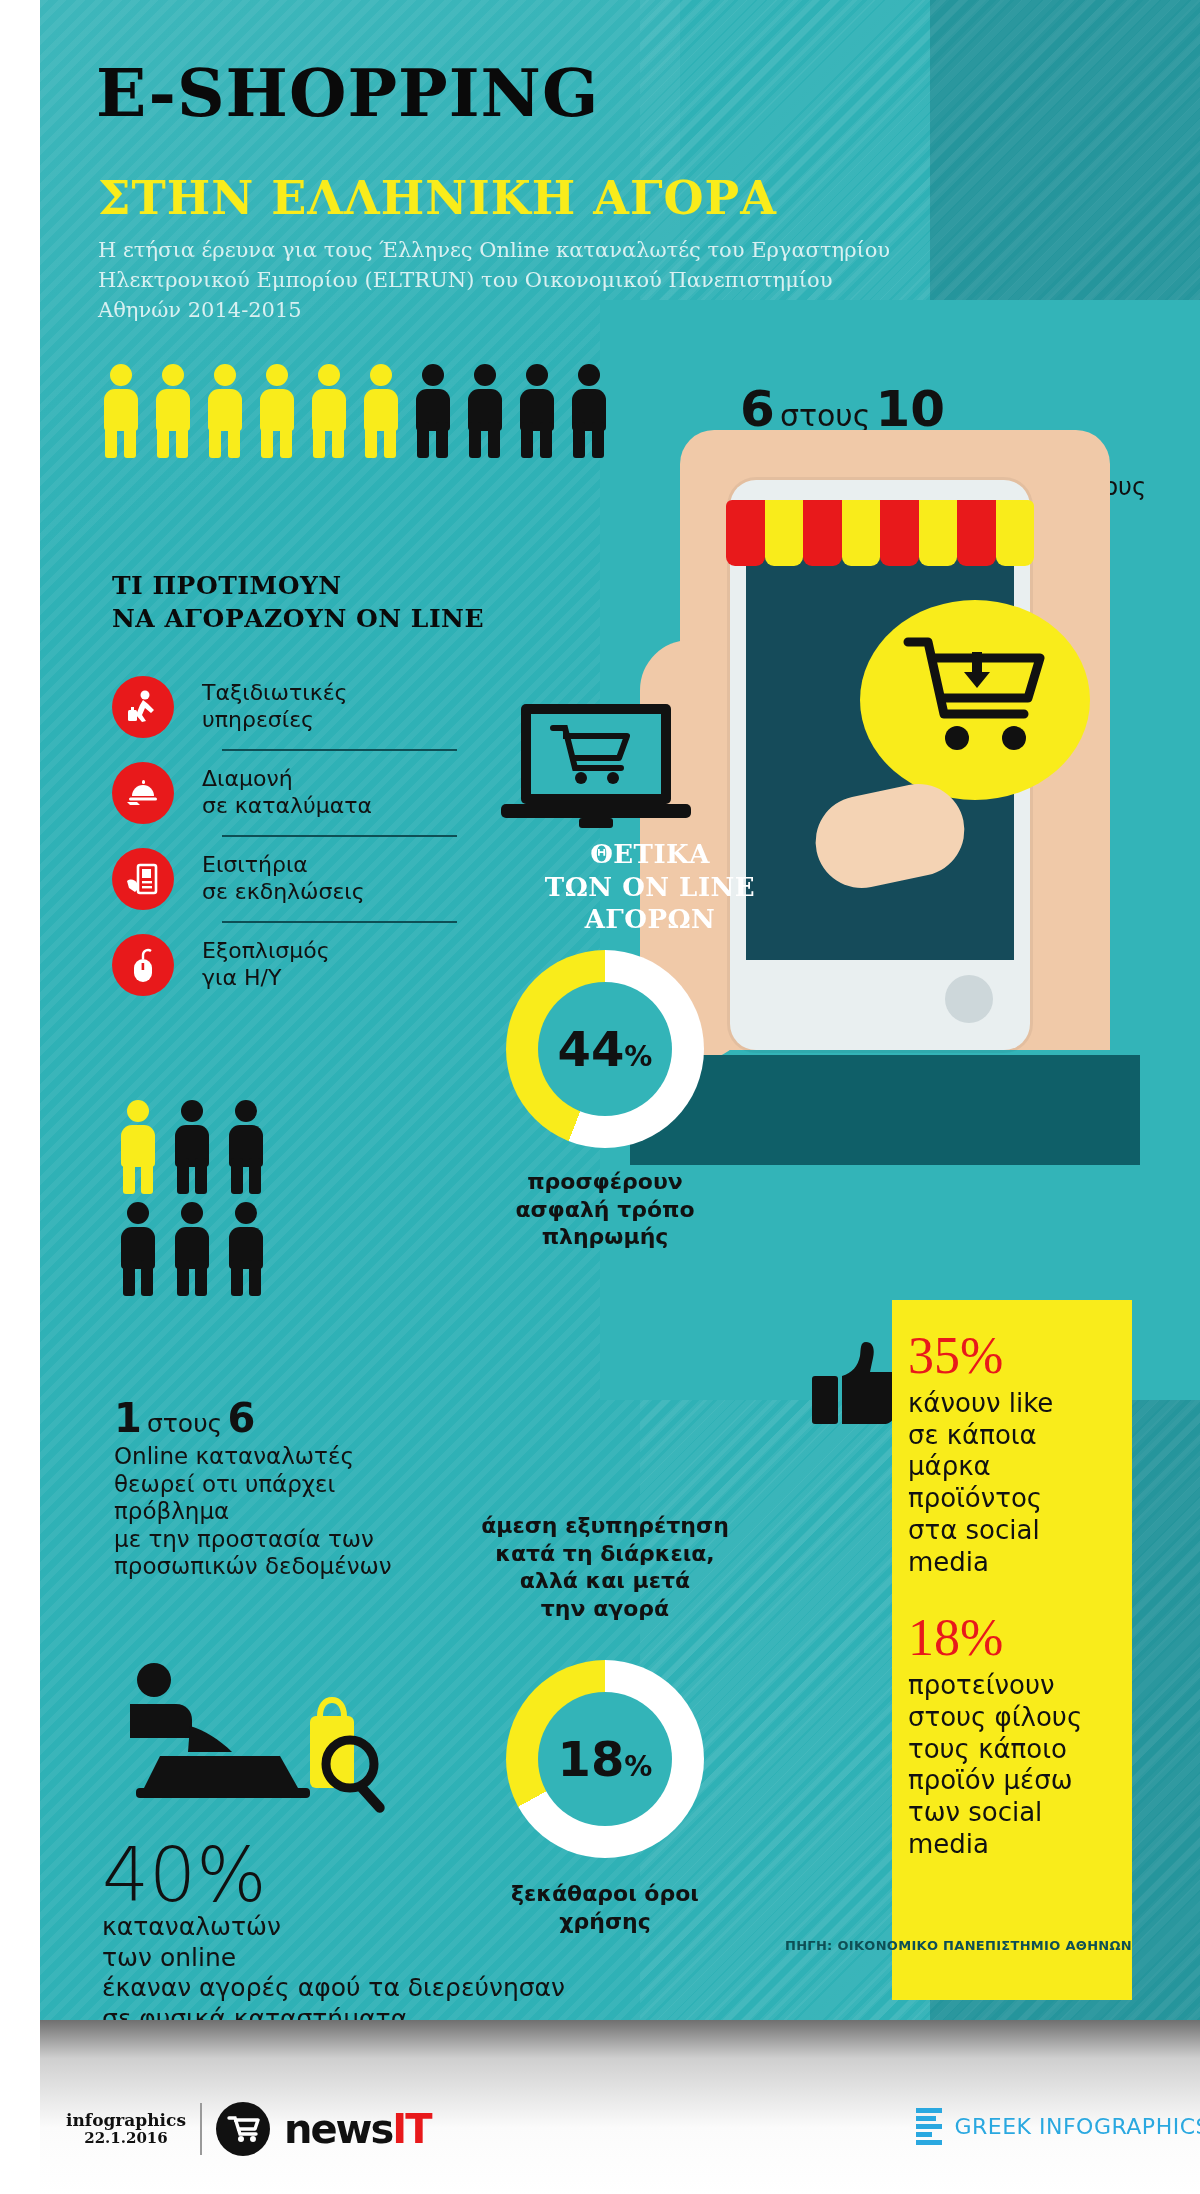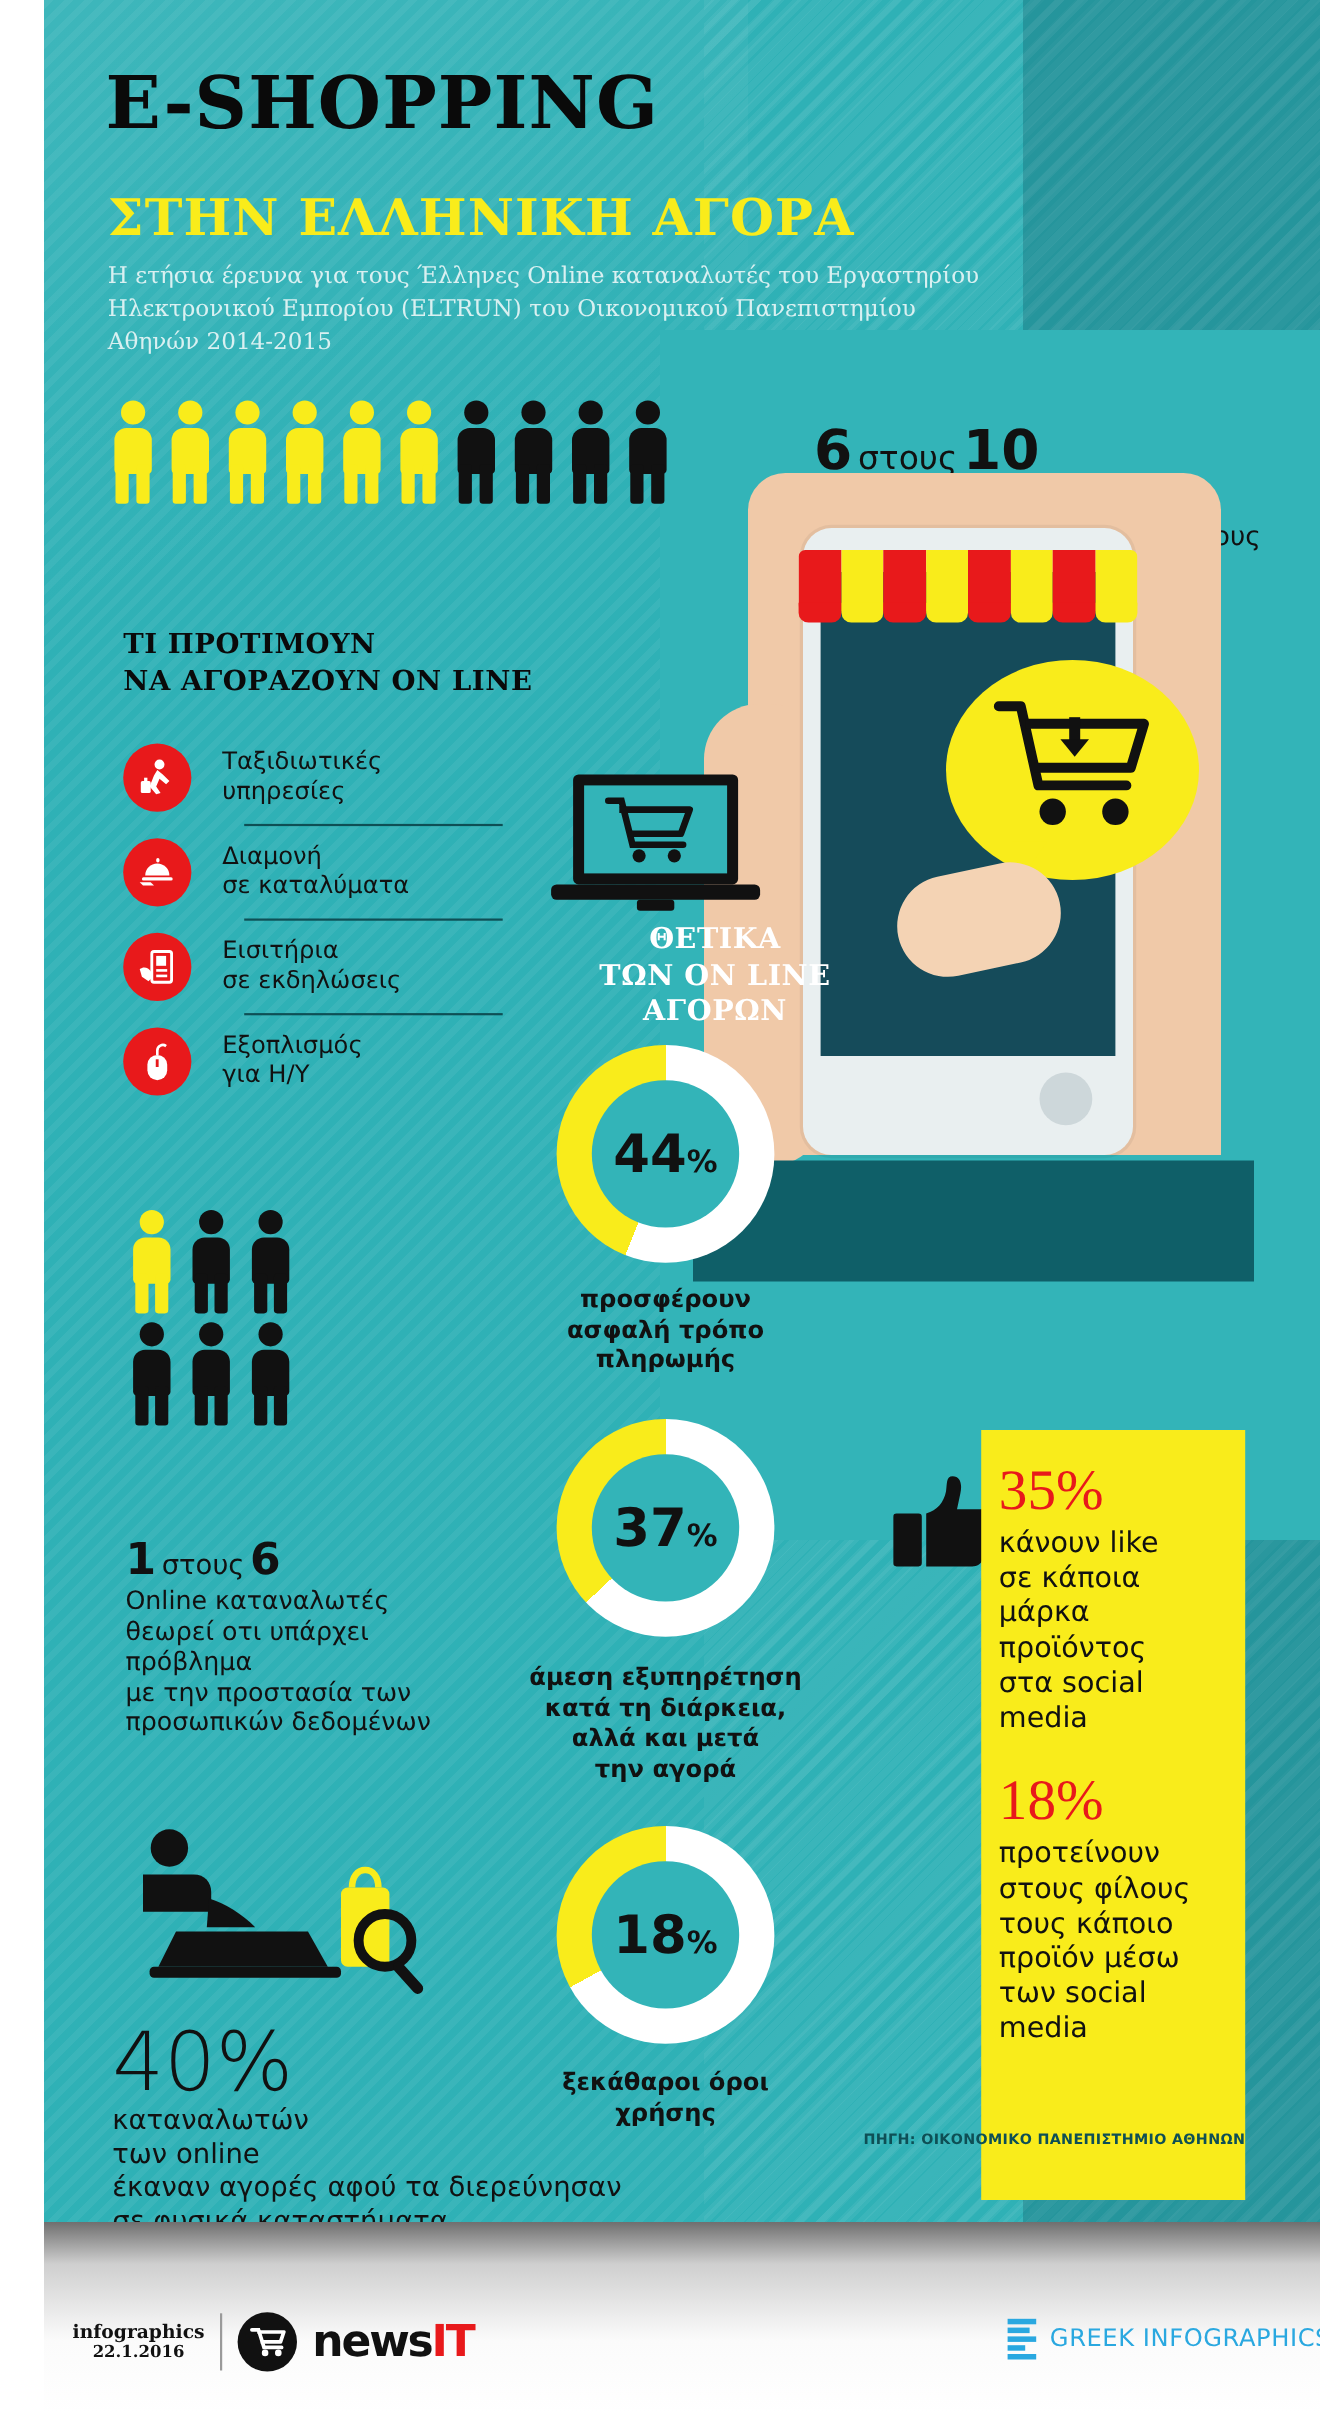--- a/index.html
+++ b/index.html
@@ -346,25 +346,20 @@
     <div class="hole">
       <span class="val"><span>44</span><small>%</small></span>
     </div>
   </div>
   <div class="donut-cap" style="left:435px;top:1168px;">
     <div>προσφέρουν</div>
     <div>ασφαλή τρόπο</div>
     <div>πληρωμής</div>
   </div>
 
-  <div class="donut" id="donut1" style="left: 466px; top: 1290px; background: conic-gradient(rgb(255, 255, 255) 0deg, rgb(255, 255, 255) 226.8deg, rgb(249, 236, 27) 226.8deg, rgb(249, 236, 27) 360deg);">
-    <div class="hole">
-      <span class="val"><span>37</span><small>%</small></span>
-    </div>
-  </div>
   <div class="donut-cap" style="left:435px;top:1512px;">
     <div>άμεση εξυπηρέτηση</div>
     <div>κατά τη διάρκεια,</div>
     <div>αλλά και μετά</div>
     <div>την αγορά</div>
   </div>
 
   <div class="donut" id="donut2" style="left: 466px; top: 1660px; background: conic-gradient(rgb(255, 255, 255) 0deg, rgb(255, 255, 255) 241.2deg, rgb(249, 236, 27) 241.2deg, rgb(249, 236, 27) 360deg);">
     <div class="hole">
       <span class="val"><span>18</span><small>%</small></span>

